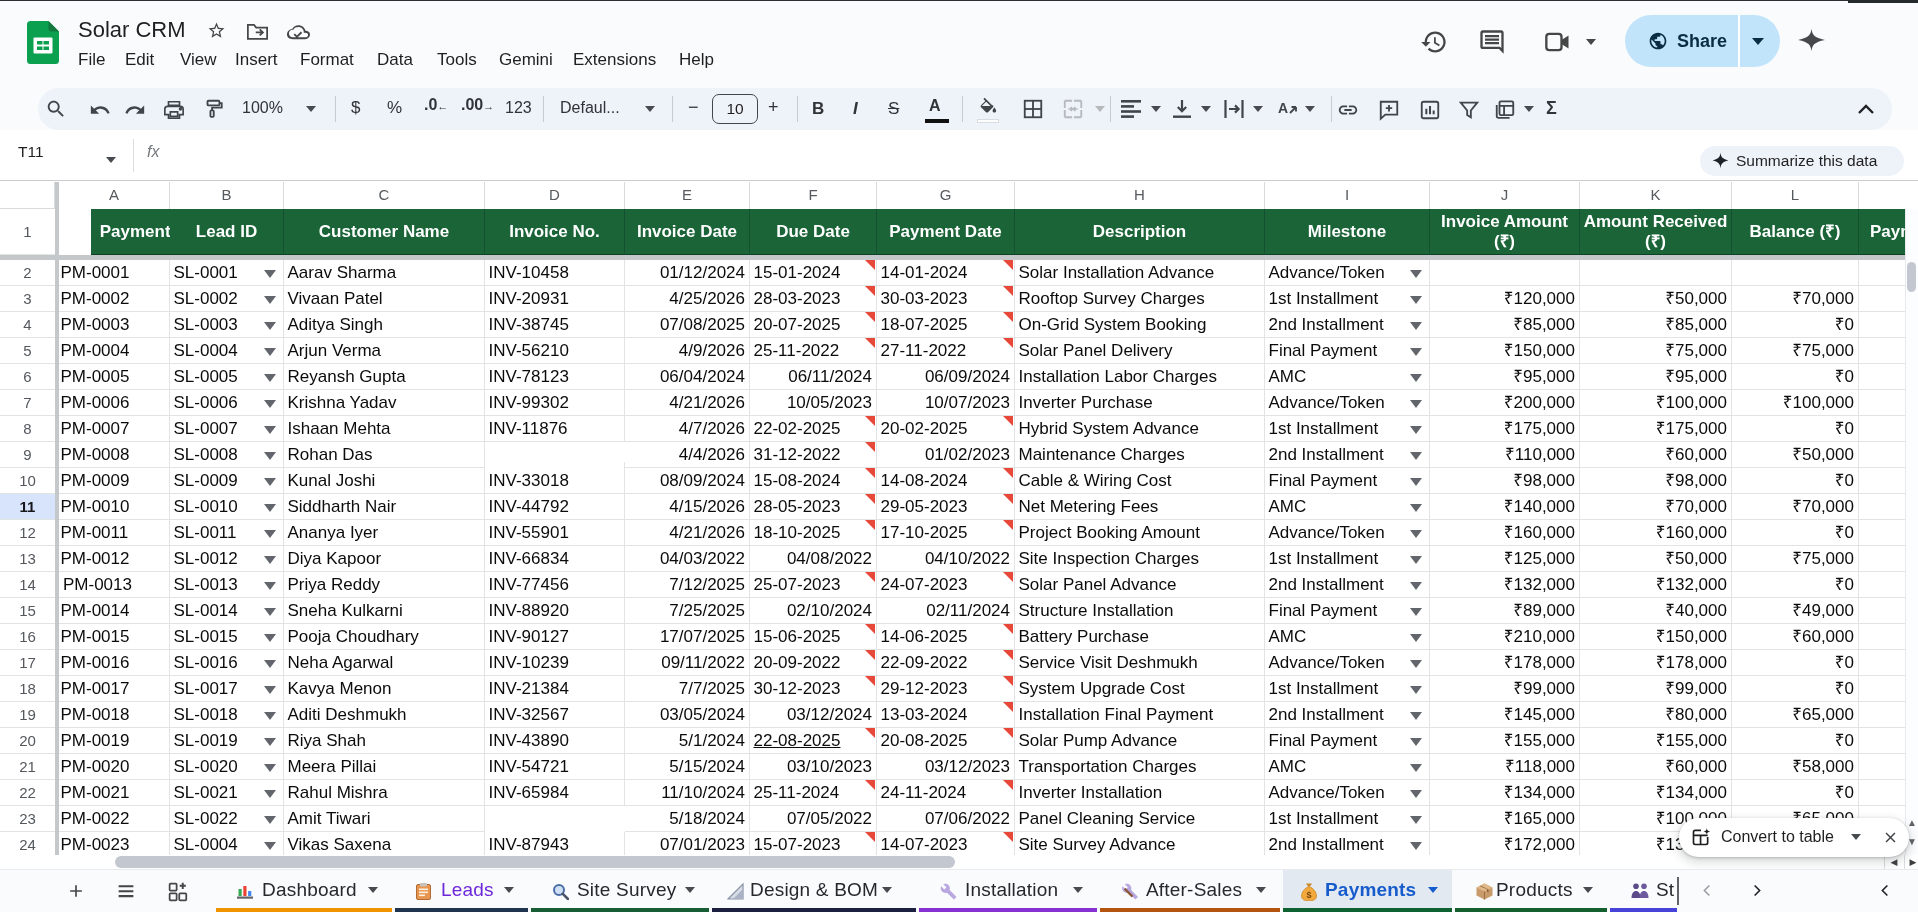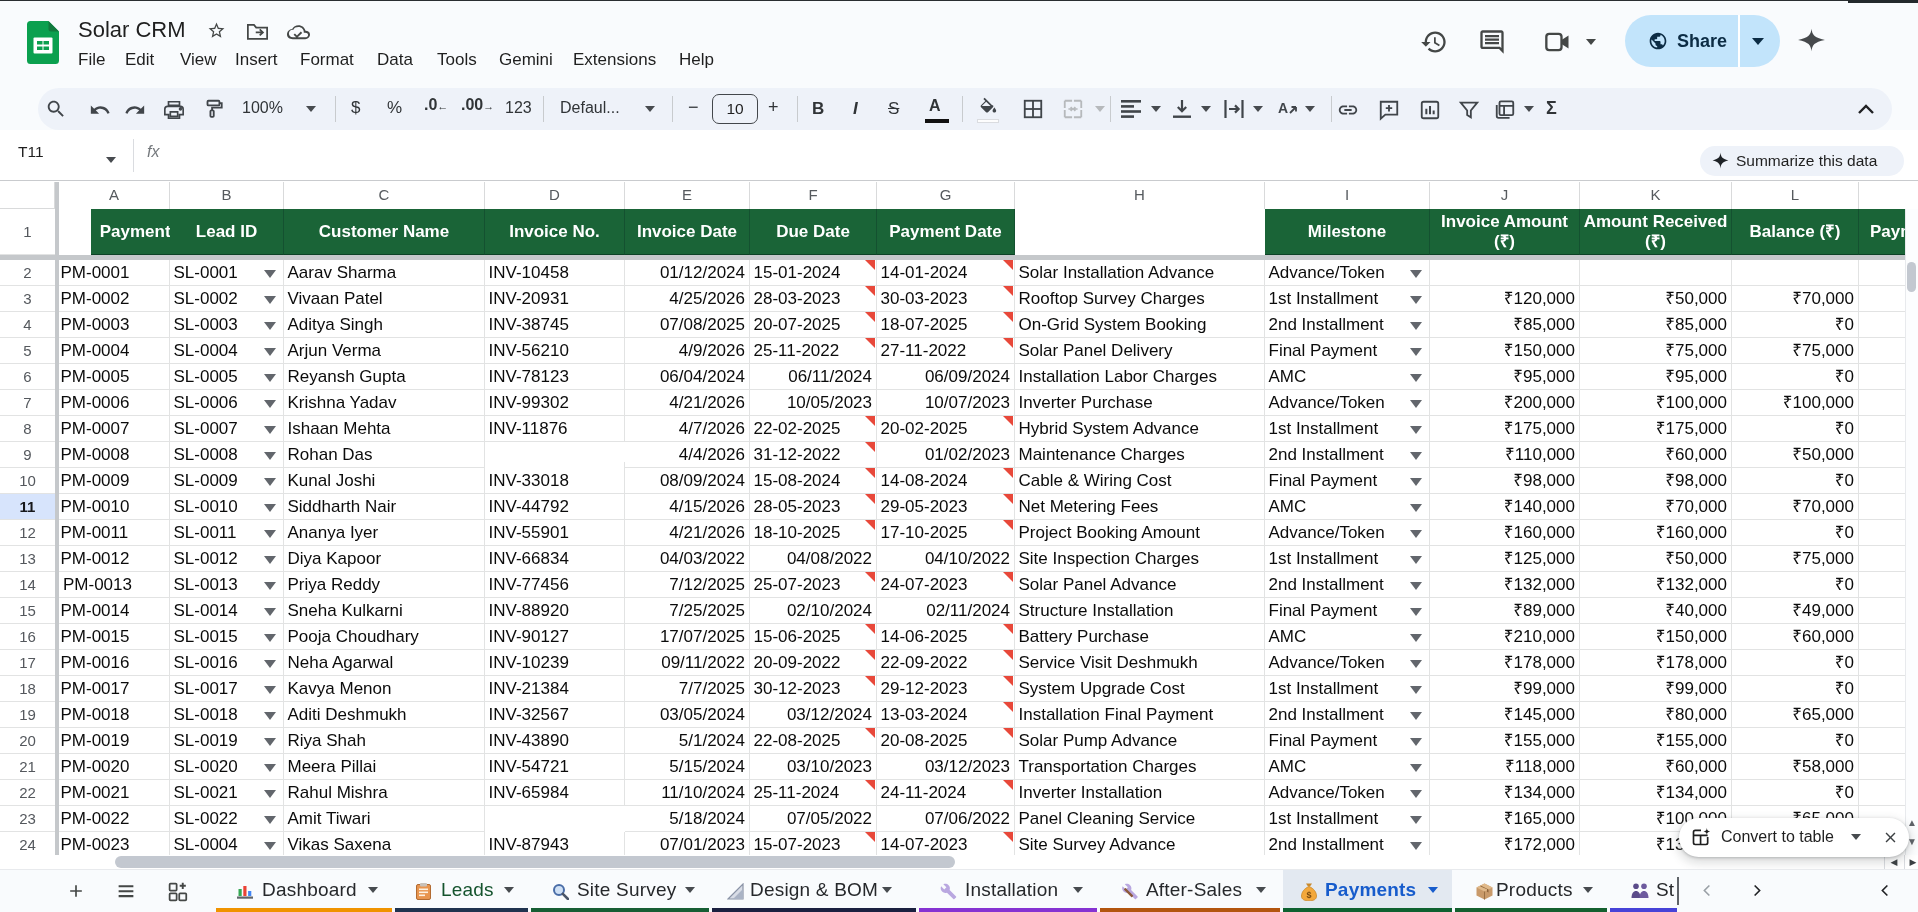--- a/index.html
+++ b/index.html
@@ -228,20 +228,23 @@
         <span style="width:100%;text-align:center;">Invoice No.</span>
       </div>
 <div class="ghead" style="left:625px;width:125px;">
         <span style="width:100%;text-align:center;">Invoice Date</span>
       </div>
 <div class="ghead" style="left:750px;width:127px;">
         <span style="width:100%;text-align:center;">Due Date</span>
       </div>
 <div class="ghead" style="left:877px;width:138px;">
         <span style="width:100%;text-align:center;">Payment Date</span>
+      </div>
+<div class="ghead" style="left:1015px;width:250px;">
+        <span style="width:100%;text-align:center;">Description</span>
       </div>
 <div class="ghead" style="left:1265px;width:165px;">
         <span style="width:100%;text-align:center;">Milestone</span>
       </div>
 <div class="ghead" style="left:1430px;width:150px;">
         <span style="width:100%;text-align:center;">Invoice Amount<br>(₹)</span>
       </div>
 <div class="ghead" style="left:1580px;width:152px;">
         <span style="width:100%;text-align:center;">Amount Received<br>(₹)</span>
       </div>
@@ -501,21 +504,21 @@
 <div class="cell cr" style="left:1430px;top:521px;width:150px;height:26px;">₹145,000</div>
 <div class="cell cr" style="left:1580px;top:521px;width:152px;height:26px;">₹80,000</div>
 <div class="cell cr" style="left:1732px;top:521px;width:127px;height:26px;">₹65,000</div>
 <div class="cell cl" style="left:1859px;top:521px;width:120px;height:26px;"></div>
 <div class="rn" style="top:547px;height:26px;">20</div>
 <div class="cell cl" style="left:59px;top:547px;width:111px;height:26px;padding-left:1.5px;">PM-0019</div>
 <div class="cell cl" style="left:170px;top:547px;width:114px;height:26px;">SL-0019<i class="dd"></i></div>
 <div class="cell cl" style="left:284px;top:547px;width:201px;height:26px;">Riya Shah</div>
 <div class="cell cl" style="left:485px;top:547px;width:140px;height:26px;">INV-43890</div>
 <div class="cell cr" style="left:625px;top:547px;width:125px;height:26px;">5/1/2024</div>
-<div class="cell cl" style="left:750px;top:547px;width:127px;height:26px;">22-08-2025<i class="tri"></i></div>
+<div class="cell cl" style="left:750px;top:547px;width:127px;height:26px;text-decoration:underline;">22-08-2025<i class="tri"></i></div>
 <div class="cell cl" style="left:877px;top:547px;width:138px;height:26px;">20-08-2025<i class="tri"></i></div>
 <div class="cell cl" style="left:1015px;top:547px;width:250px;height:26px;">Solar Pump Advance</div>
 <div class="cell cl" style="left:1265px;top:547px;width:165px;height:26px;">Final Payment<i class="dd"></i></div>
 <div class="cell cr" style="left:1430px;top:547px;width:150px;height:26px;">₹155,000</div>
 <div class="cell cr" style="left:1580px;top:547px;width:152px;height:26px;">₹155,000</div>
 <div class="cell cr" style="left:1732px;top:547px;width:127px;height:26px;">₹0</div>
 <div class="cell cl" style="left:1859px;top:547px;width:120px;height:26px;"></div>
 <div class="rn" style="top:573px;height:26px;">21</div>
 <div class="cell cl" style="left:59px;top:573px;width:111px;height:26px;padding-left:1.5px;">PM-0020</div>
 <div class="cell cl" style="left:170px;top:573px;width:114px;height:26px;">SL-0020<i class="dd"></i></div>
@@ -619,21 +622,21 @@
 <div class="tabtxt" style="left:262px;color:#26282b;">Dashboard</div>
 <div class="caret" style="left:368px;top:887px;border-top-color:#474b4f;"></div>
 <div class="tseg" style="left:395px;top:908px;width:133px;background:#20334f;"></div>
 <svg class="ic" style="left:416px;top:883px" width="15" height="17" viewBox="0 0 15 17">
 <rect x="0.5" y="1.5" width="14" height="15" rx="1.5" fill="#e8954f" stroke="#b26b32" stroke-width="1"></rect>
 <rect x="4" y="0" width="7" height="3.4" rx="1" fill="#c9c2ba"></rect>
 <rect x="3" y="5.5" width="9" height="1.6" fill="#fdf2e2"></rect>
 <rect x="3" y="8.5" width="9" height="1.6" fill="#fdf2e2"></rect>
 <rect x="3" y="11.5" width="6" height="1.6" fill="#fdf2e2"></rect>
     </svg>
-<div class="tabtxt" style="left:441px;color:#14532d;">Leads</div>
+<div class="tabtxt" style="left:441px;color:#6d28d9;">Leads</div>
 <div class="caret" style="left:504px;top:887px;border-top-color:#474b4f;"></div>
 <div class="tseg" style="left:531px;top:908px;width:178px;background:#175e34;"></div>
 <svg class="ic" style="left:552px;top:883px" width="17" height="17" viewBox="0 0 17 17">
 <circle cx="7" cy="7" r="5" fill="#cfe0f5" stroke="#4a6da7" stroke-width="2"></circle>
 <line x1="10.8" y1="10.8" x2="16" y2="16" stroke="#4a5568" stroke-width="2.6" stroke-linecap="round"></line>
     </svg>
 <div class="tabtxt" style="left:577px;color:#26282b;">Site Survey</div>
 <div class="caret" style="left:685px;top:887px;border-top-color:#474b4f;"></div>
 <div class="tseg" style="left:712px;top:908px;width:204px;background:#1b2040;"></div>
 <svg class="ic" style="left:727px;top:883px" width="17" height="17" viewBox="0 0 17 17">

